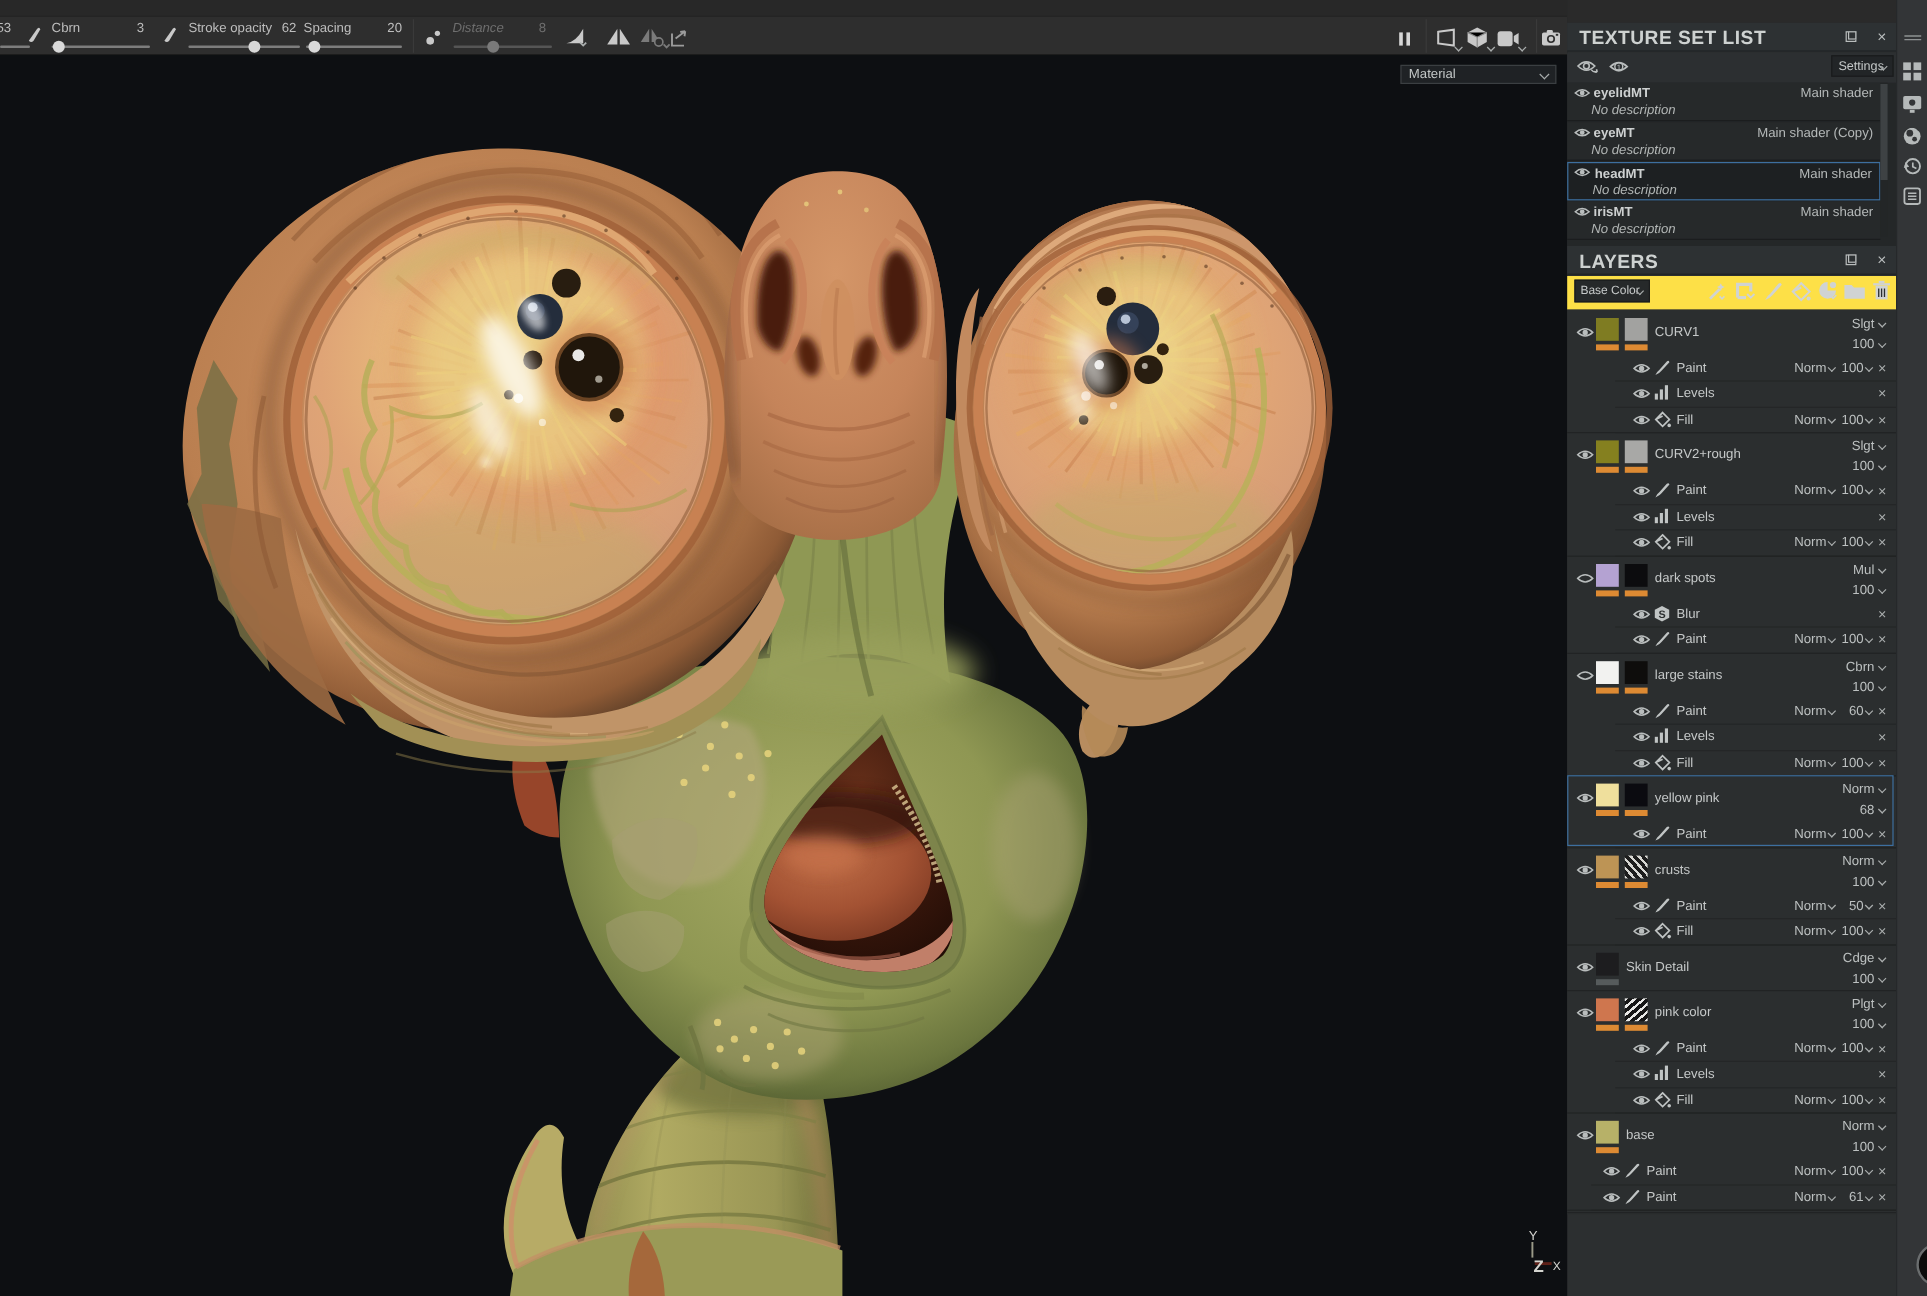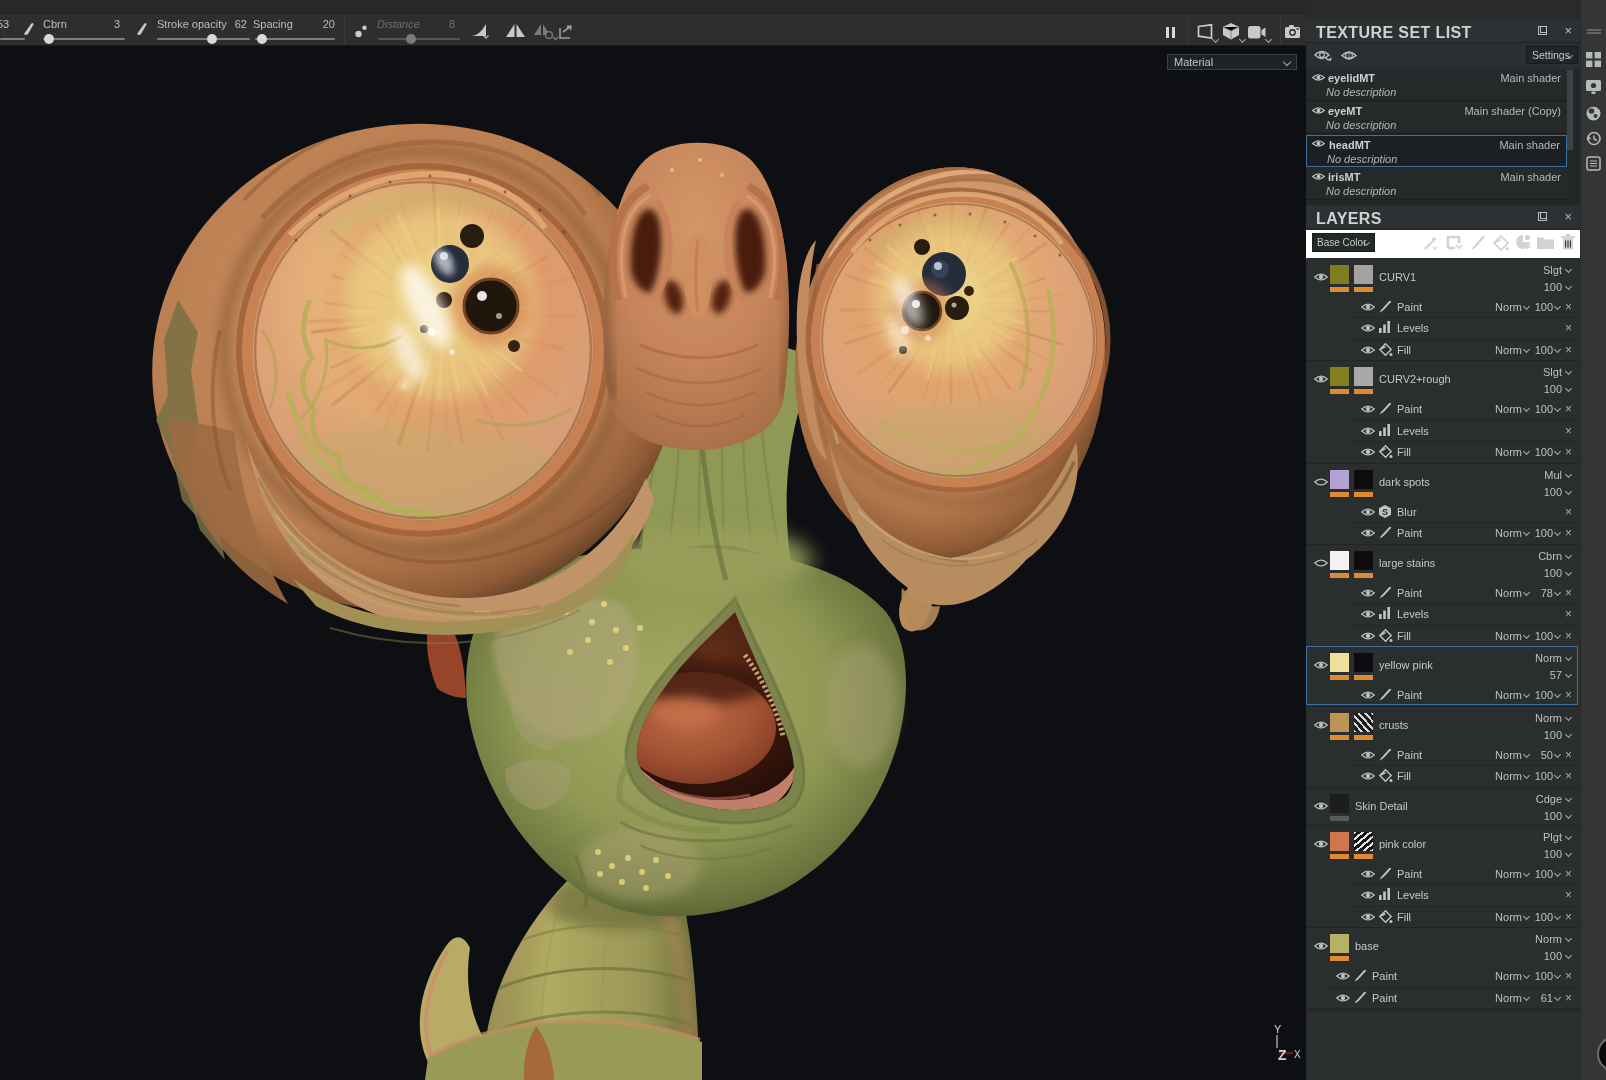--- a/index.html
+++ b/index.html
@@ -679,21 +679,21 @@
     <div class="abs" style="left:261px;top:0;width:6px;height:128px;background:#232627;"></div>
     <div class="abs" style="left:261px;top:1px;width:6px;height:80px;background:#3e4244;"></div>
   </div>
 
   <div class="abs phead" style="left:0;top:205px;width:274px;">
     <span class="ttl">LAYERS</span>
     <span class="rest"></span>
       <span class="xbtn">×</span>
   </div>
 
-  <div class="abs" style="left:0;top:230px;width:274px;height:28px;background:#ffffff;">
+  <div class="abs" style="left:0;top:230px;width:274px;height:28px;background:#fde047;">
     <div class="abs" style="left:6px;top:3px;width:63px;height:19px;background:#26292a;border:1px solid #1a1c1d;line-height:17px;padding-left:4px;white-space:nowrap;font-size:10px;color:#c6c9c9;">Base Color<span class="chev sm" style="position:absolute;right:5px;top:6px;"></span></div>
     <svg class="ic" style="left:117px;top:5px;" width="16" height="16" viewBox="0 0 16 16">
         <path d="M2 14 L10 6" stroke="#d0d3d3" stroke-width="2.2"></path>
         <path d="M11 1 l1 2.2 2.2 1 -2.2 1 -1 2.2 -1 -2.2 -2.2 -1 2.2 -1 Z" fill="#d0d3d3"></path>
         <path d="M10 12 l2 2 2 -2" fill="none" stroke="#d0d3d3" stroke-width="1.3"></path>
       </svg>
     <svg class="ic" style="left:140px;top:5px;" width="17" height="16" viewBox="0 0 17 16">
         <path d="M2 13 L2 2 L13 2 L13 8" fill="none" stroke="#d0d3d3" stroke-width="2.6"></path>
         <path d="M2 13 L9 13" stroke="#d0d3d3" stroke-width="2.6"></path>
         <path d="M10 10 l3 3 3 -3" fill="none" stroke="#d0d3d3" stroke-width="1.6"></path>
@@ -884,21 +884,21 @@
 <svg class="ic" style="left:55px;top:330px;" width="14" height="10" viewBox="0 0 14 10">
         <path d="M.7 5 Q7 -.9 13.3 5 Q7 10.9 .7 5Z" fill="none" stroke="#b9bdbd" stroke-width="1.2"></path>
         <circle cx="7" cy="5" r="2.2" fill="#b9bdbd"></circle>
       </svg>
 <svg class="ic" style="left:73px;top:328px;" width="13" height="13" viewBox="0 0 13 13">
         <path d="M0.5 12.5 Q2 9.5 3.5 8.5 L10 1.2 Q11.5 0 12.2 1.8 L5.6 9 Q4.4 10.8 0.5 12.5 Z" fill="#c0c4c4"></path>
       </svg>
 <div class="lname" style="left:91px;top:329px;">Paint</div>
 <div class="blendlbl" style="right:58px;top:329px;">Norm</div>
 <span class="chev sm" style="position:absolute;left:218px;top:332px;"></span>
-<div class="opval" style="right:27px;top:329px;">78</div>
+<div class="opval" style="right:27px;top:329px;">60</div>
 <span class="chev sm" style="position:absolute;left:249px;top:332px;"></span>
 <div class="xmark" style="left:259px;top:328px;">×</div>
 <div class="subsep" style="top:345px;left:40px;width:234px;"></div>
 <svg class="ic" style="left:55px;top:351px;" width="14" height="10" viewBox="0 0 14 10">
         <path d="M.7 5 Q7 -.9 13.3 5 Q7 10.9 .7 5Z" fill="none" stroke="#b9bdbd" stroke-width="1.2"></path>
         <circle cx="7" cy="5" r="2.2" fill="#b9bdbd"></circle>
       </svg>
 <svg class="ic" style="left:73px;top:349px;" width="12" height="12" viewBox="0 0 12 12">
         <rect x="0" y="7" width="2.6" height="5" fill="#c0c4c4"></rect>
         <rect x="4.2" y="3.5" width="2.6" height="8.5" fill="#c0c4c4"></rect>
@@ -927,21 +927,21 @@
         <path d="M.7 5 Q7 -.9 13.3 5 Q7 10.9 .7 5Z" fill="none" stroke="#b9bdbd" stroke-width="1.2"></path>
         <circle cx="7" cy="5" r="2.2" fill="#b9bdbd"></circle>
       </svg>
 <div class="thumb" style="left:24px;top:395px;background:#efdf9c;"></div>
 <div class="obar" style="left:24px;top:417px;background:#dd8a33;"></div>
 <div class="thumb" style="left:48px;top:395px;background:#0b0b10;"></div>
 <div class="obar" style="left:48px;top:417px;background:#dd8a33;"></div>
 <div class="lname" style="left:73px;top:401px;">yellow pink</div>
 <div class="blendlbl" style="right:18px;top:394px;">Norm</div>
 <span class="chev sm" style="position:absolute;left:260px;top:397px;"></span>
-<div class="opval" style="right:18px;top:411px;">57</div>
+<div class="opval" style="right:18px;top:411px;">68</div>
 <span class="chev sm" style="position:absolute;left:260px;top:414px;"></span>
 <svg class="ic" style="left:55px;top:432px;" width="14" height="10" viewBox="0 0 14 10">
         <path d="M.7 5 Q7 -.9 13.3 5 Q7 10.9 .7 5Z" fill="none" stroke="#b9bdbd" stroke-width="1.2"></path>
         <circle cx="7" cy="5" r="2.2" fill="#b9bdbd"></circle>
       </svg>
 <svg class="ic" style="left:73px;top:430px;" width="13" height="13" viewBox="0 0 13 13">
         <path d="M0.5 12.5 Q2 9.5 3.5 8.5 L10 1.2 Q11.5 0 12.2 1.8 L5.6 9 Q4.4 10.8 0.5 12.5 Z" fill="#c0c4c4"></path>
       </svg>
 <div class="lname" style="left:91px;top:431px;">Paint</div>
 <div class="blendlbl" style="right:58px;top:431px;">Norm</div>

